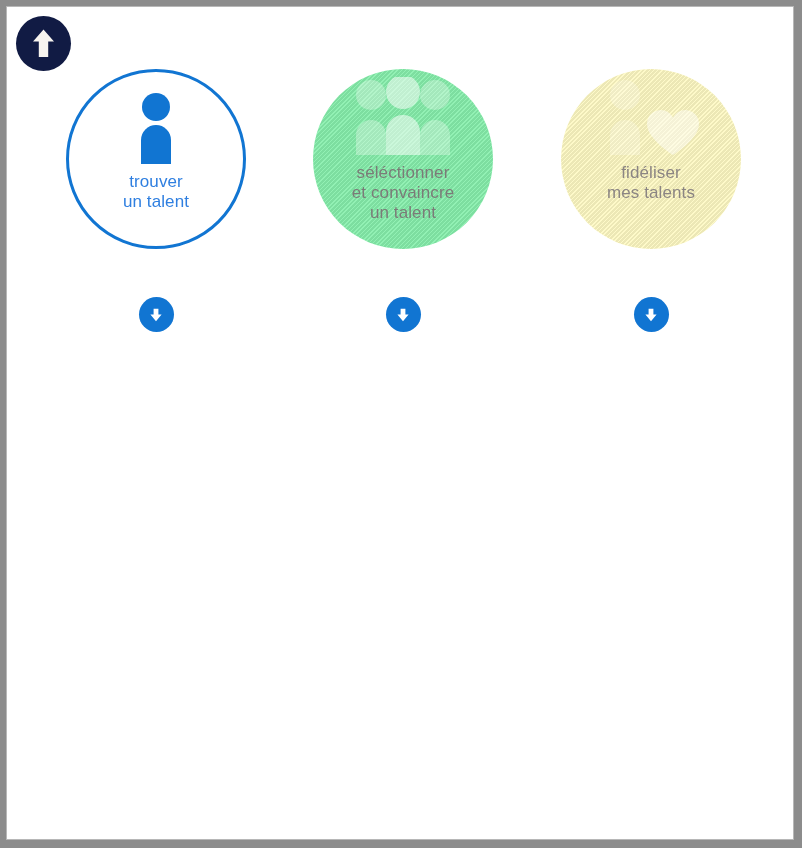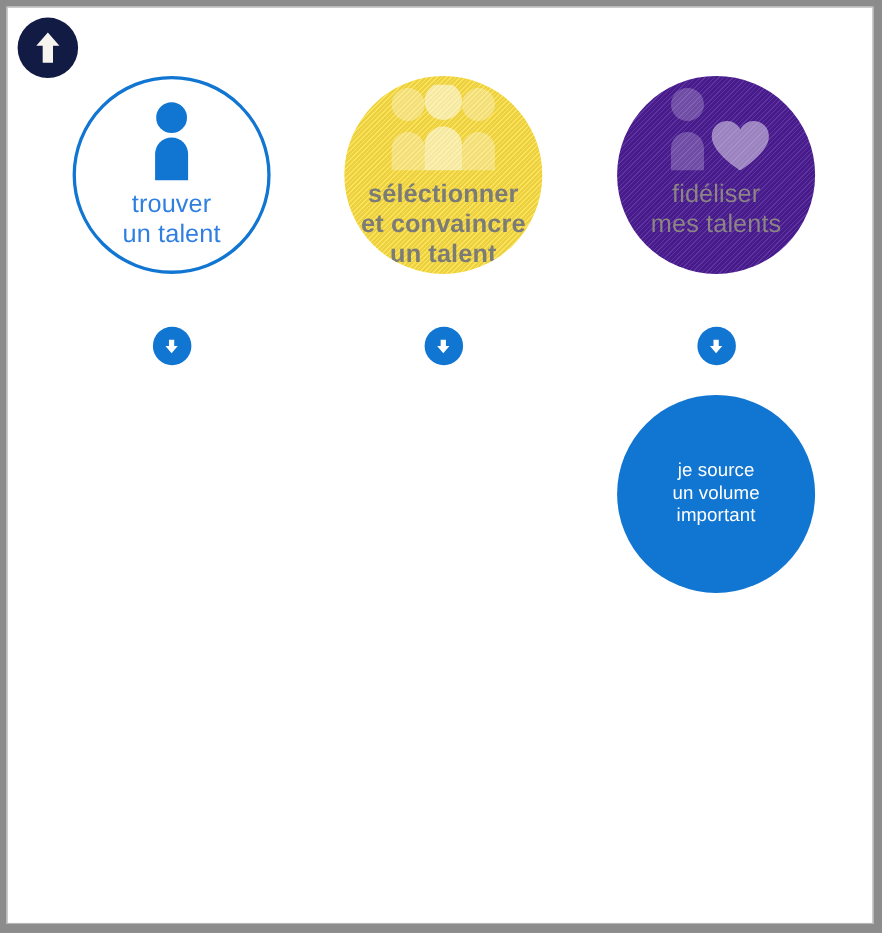--- a/index.html
+++ b/index.html
@@ -71,25 +71,24 @@
     justify-content: flex-start;
     overflow: hidden;
     cursor: pointer;
   }
 
   .stage-circle.active {
     background: #ffffff;
     border: 3px solid #1175d2;
   }
   .stage-circle.gold {
-    background-color: #fde047;
-    font-weight: bold;
+    background-color: #86efac;
   }
   .stage-circle.maroon {
-    background-color: #4c1d95;
+    background-color: #fef9c3;
   }
   
   .stage-circle.gold::after,
   .stage-circle.maroon::after {
     content: "";
     position: absolute;
     inset: 0;
     border-radius: 50%;
     background-image: repeating-linear-gradient(
       135deg,
@@ -112,21 +111,21 @@
   }
   .stage-icon.icon-people { margin-top: 14px; }
   .stage-icon.icon-loyal  { margin-top: 14px; }
 
   .stage-label {
     position: relative;
     z-index: 1;
     margin-top: 8px;
     text-align: center;
     line-height: 1.18;
-    font-size: 23px;
+    font-size: 17px;
     white-space: pre-line;
     letter-spacing: 0.1px;
   }
   .stage-circle.active .stage-label { color: #2f7fe0; }
   .stage-circle.gold   .stage-label { color: #7b7b78; }
   .stage-circle.maroon .stage-label { color: #8b8583; }
 
   
   .arrow-wrap {
     margin-top: 48px;
@@ -252,21 +251,16 @@
       </div>
 
       <div class="arrow-wrap">
         <div class="arrow-button">
           <svg width="20" height="20" viewBox="0 0 20 20">
             <path d="M10 16.2 L4.4 9.6 L7.6 9.6 L7.6 3.8 L12.4 3.8 L12.4 9.6 L15.6 9.6 Z" fill="#ffffff"></path>
           </svg>
         </div>
       </div>
 
-      <div class="option-wrap">
-        <div class="option-circle">je source
-un volume
-important</div>
-      </div>
     </div>
 
   </div>
 </div>
 
 </body></html>

